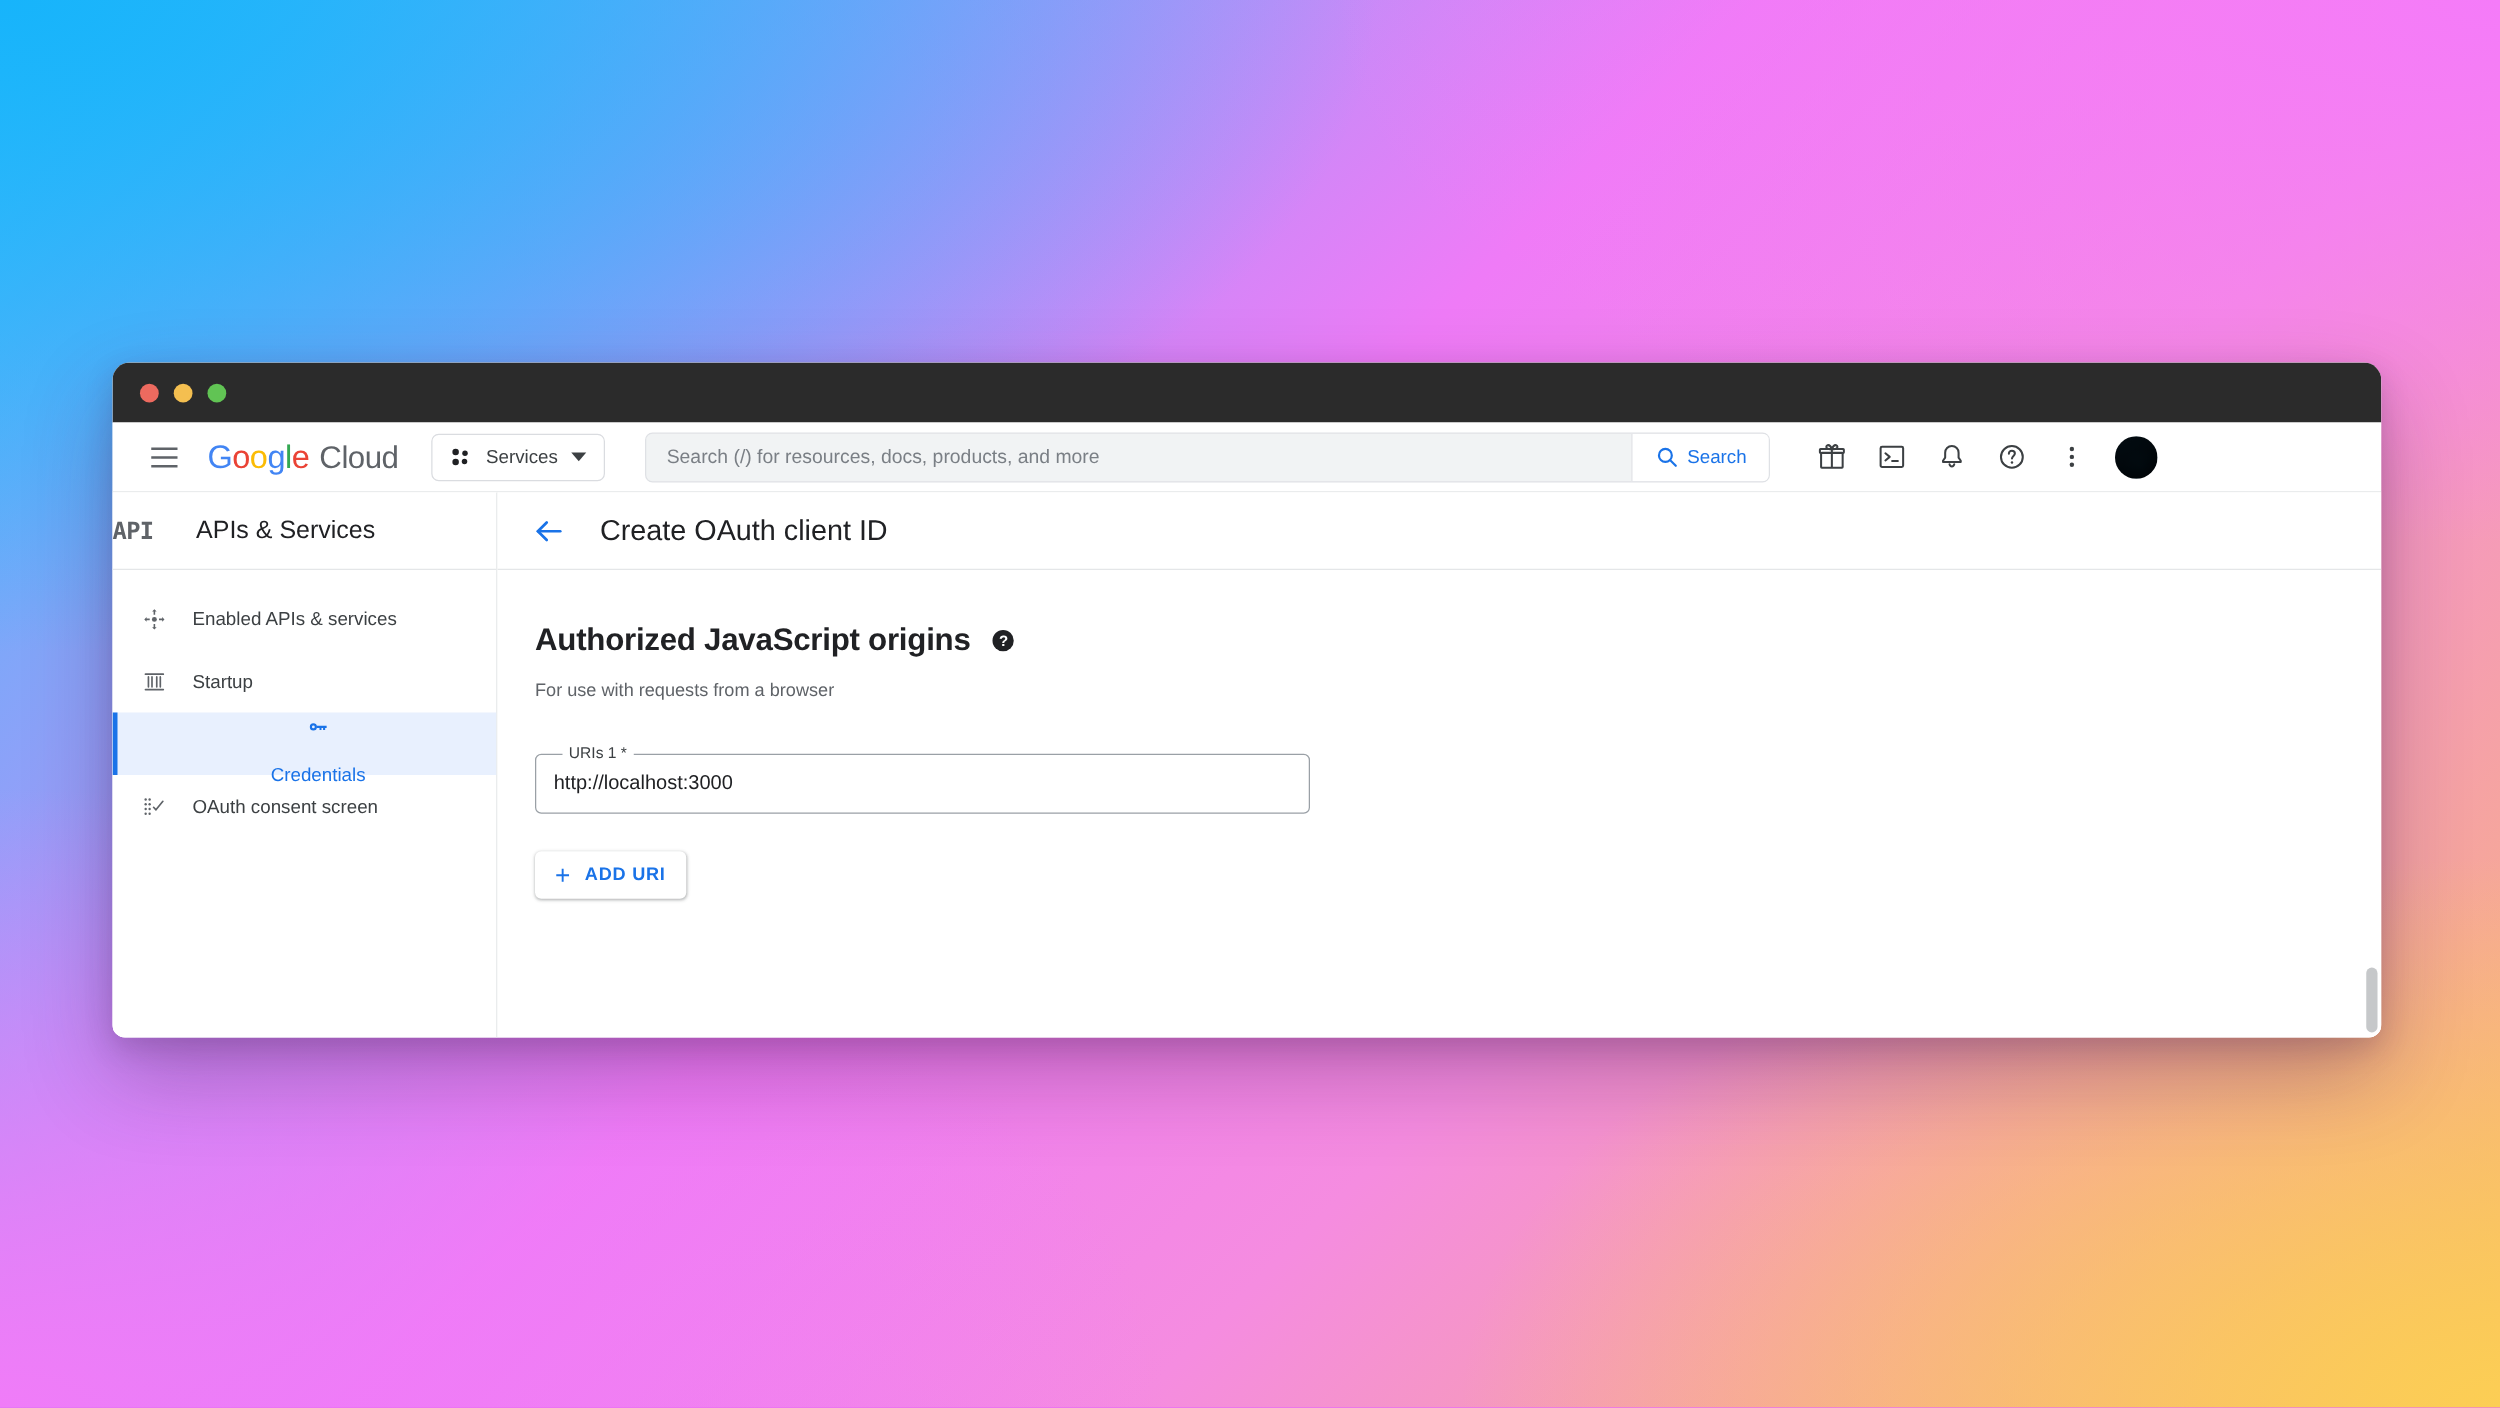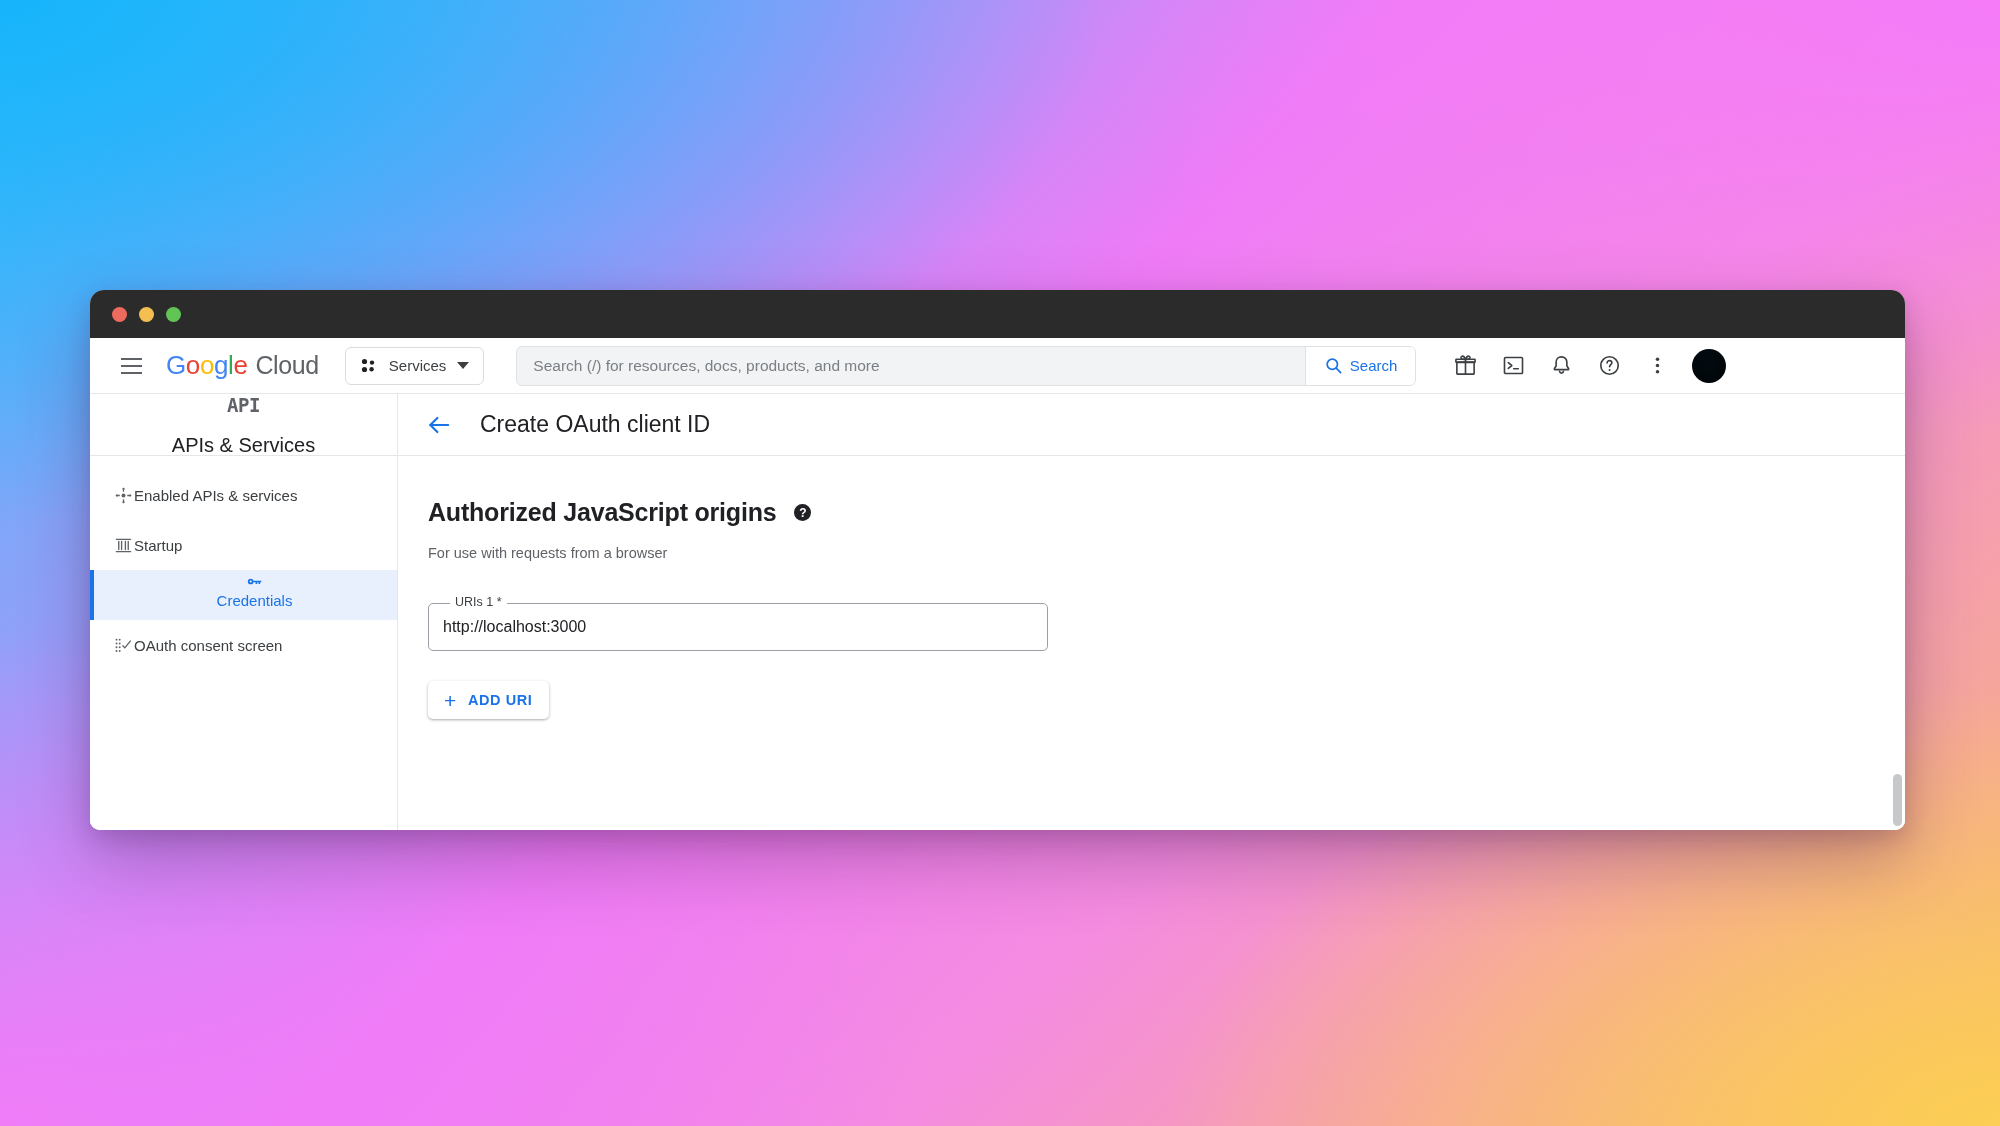--- a/index.html
+++ b/index.html
@@ -134,32 +134,32 @@
   }
 
   
   .gcp-body { display: flex; height: calc(540px - 48px - 56px); background: #fff; }
 
   .sidebar {
     width: 308px; flex: 0 0 308px;
     border-right: 1px solid #e4e6e8; background: #ffffff;
   }
   .sidebar-title {
-    display: flex; align-items: center; gap: 18px;
-    height: 62px; border-bottom: 1px solid #e4e6e8; flex-direction: column;
+    display: flex; align-items: center; gap: 34px;
+    height: 62px; border-bottom: 1px solid #e4e6e8;
   }
   .api-logo {
     font-family: "DejaVu Sans Mono", monospace;
     font-size: 19px; font-weight: bold; color: #5f6368; letter-spacing: -0.5px;
   }
   .sidebar-title-text { font-size: 20px; color: #202124; }
 
   .nav-list { padding-top: 14px; }
   .nav-item {
-    display: flex; align-items: center; 
+    display: flex; align-items: center; gap: 20px;
     height: 50px; padding-left: 22px; cursor: pointer;
     position: relative; color: #3c4043; font-size: 15px;
   }
   .nav-item .nav-ico {
     width: 22px; display: flex; align-items: center; justify-content: center;
     color: #5f6368; flex: 0 0 22px;
   }
   .nav-item.selected { background: #e8f0fe; color: #1a73e8; flex-direction: column; }
   .nav-item.selected .nav-ico { color: #1a73e8; }
   .nav-item.selected::before {

